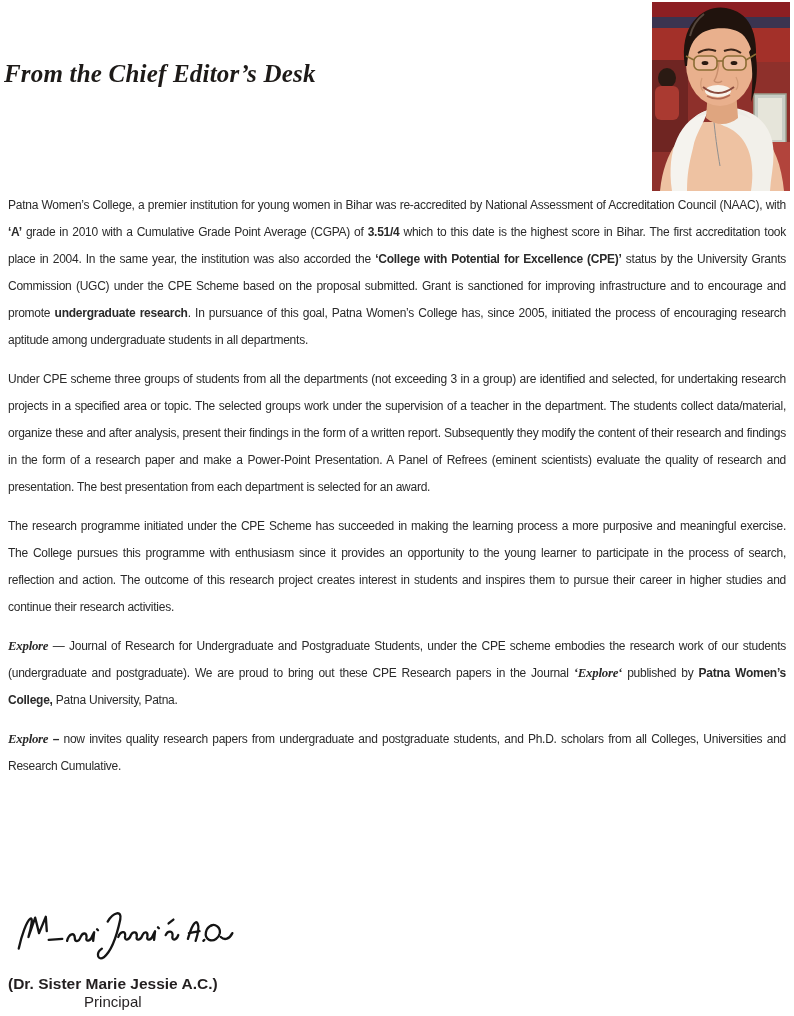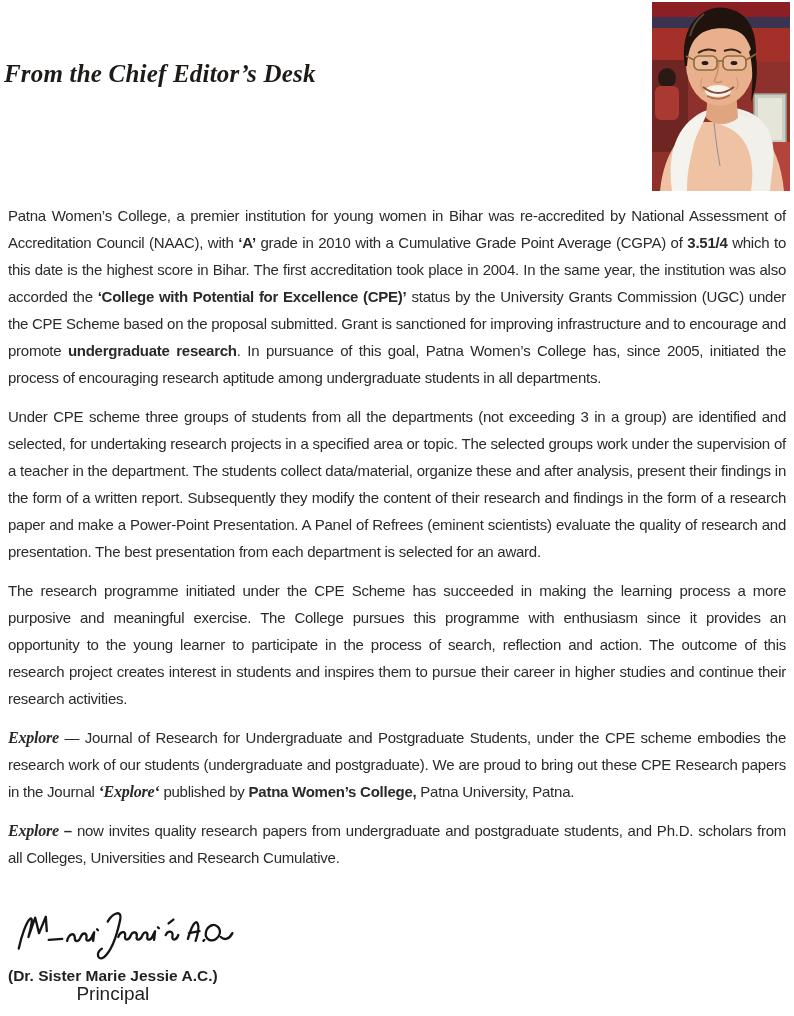--- a/index.html
+++ b/index.html
@@ -29,45 +29,45 @@
   .photo {
     position: absolute;
     top: 2px; right: 4px;
     width: 138px; height: 189px;
     overflow: hidden;
   }
   .photo svg { display: block; }
 
   .body-text {
     position: absolute;
-    top: 202px; left: 8px; right: 8px;
+    top: 192px; left: 8px; right: 8px;
     text-align: justify;
-    font-size: 15px;
+    font-size: 12px;
     line-height: 27px;
     letter-spacing: -0.25px;
     color: #2a2a2a;
   }
   .body-text p { margin: 0 0 12px 0; }
   .bold { font-weight: bold; }
   .serif-bold {
     font-family: "Liberation Serif", "DejaVu Serif", serif;
     font-weight: bold;
     font-size: 1.07em;
     font-style: italic;
   }
 
   .signature-block {
     position: absolute;
     left: 8px; top: 908px;
     width: 260px;
   }
   .signature-svg { display: block; margin-left: 2px; }
-  .sig-text { display: inline-block; }
+  .sig-text { display: inline-block; margin-top: 8px; }
   .sig-name { font-weight: bold; font-size: 15.5px; line-height: 19px; white-space: nowrap; }
-  .sig-role { text-align: center; font-size: 19px; line-height: 18px; }
+  .sig-role { text-align: center; font-size: 15px; line-height: 18px; }
 </style>
 </head>
 <body>
 
 <div class="page">
 
   <h1 class="title">From the Chief Editor’s Desk</h1>
 
   <div class="photo">
     <svg width="138" height="189" viewBox="0 0 138 189" xmlns="http://www.w3.org/2000/svg">

